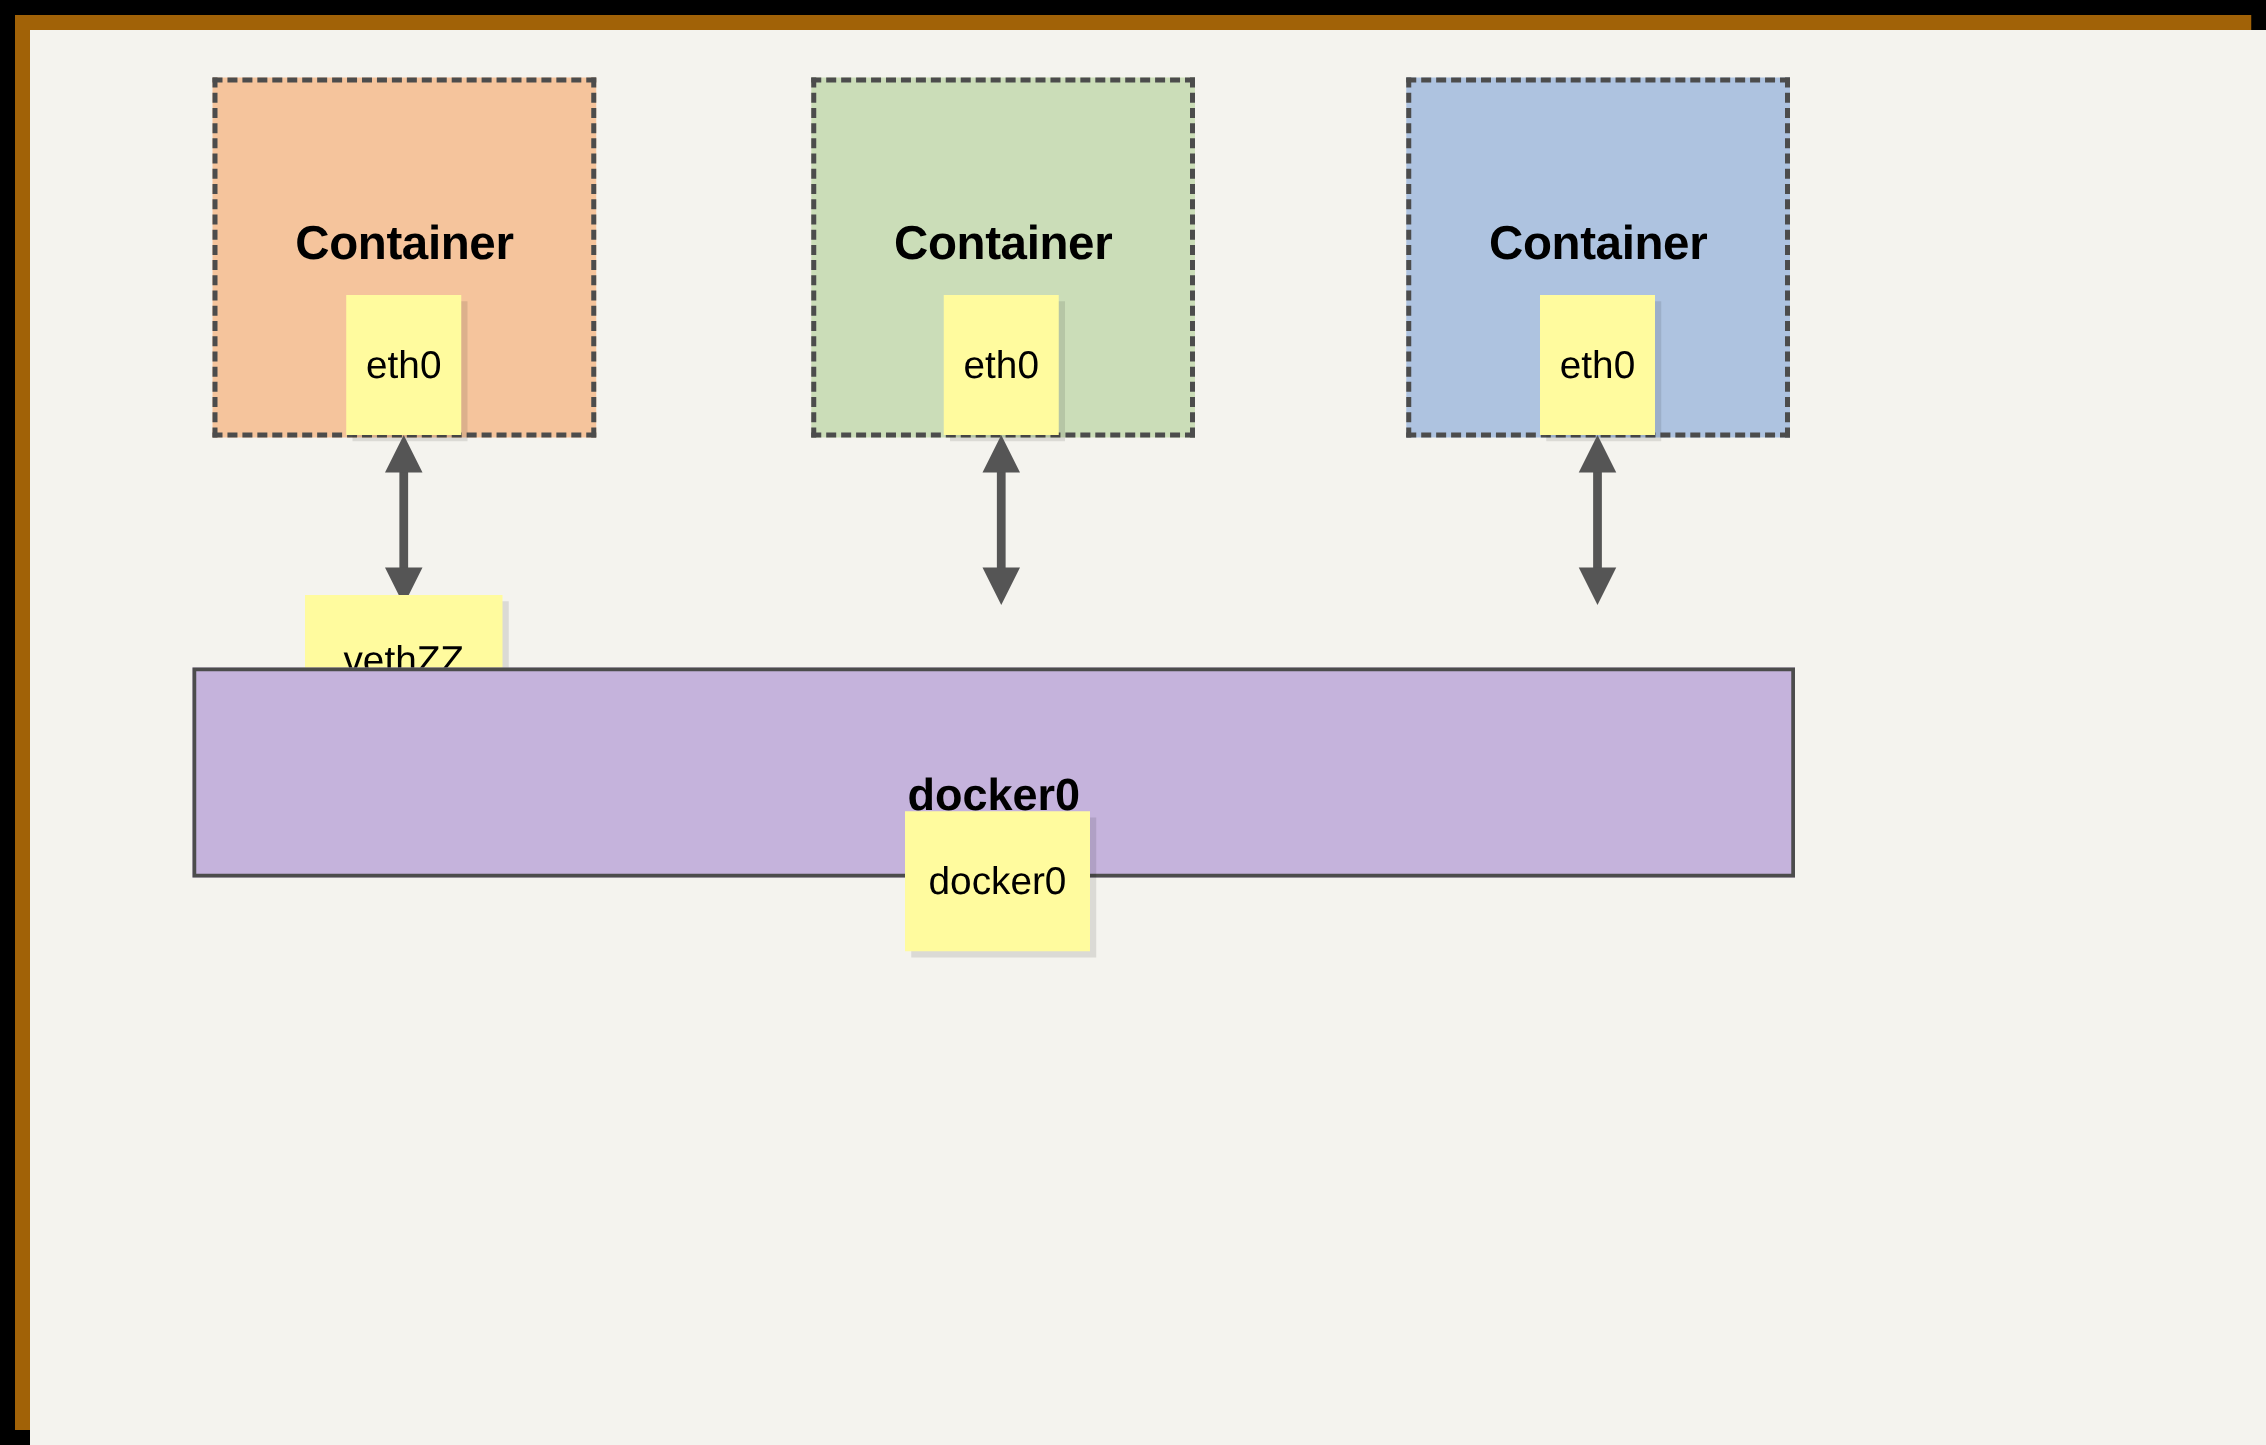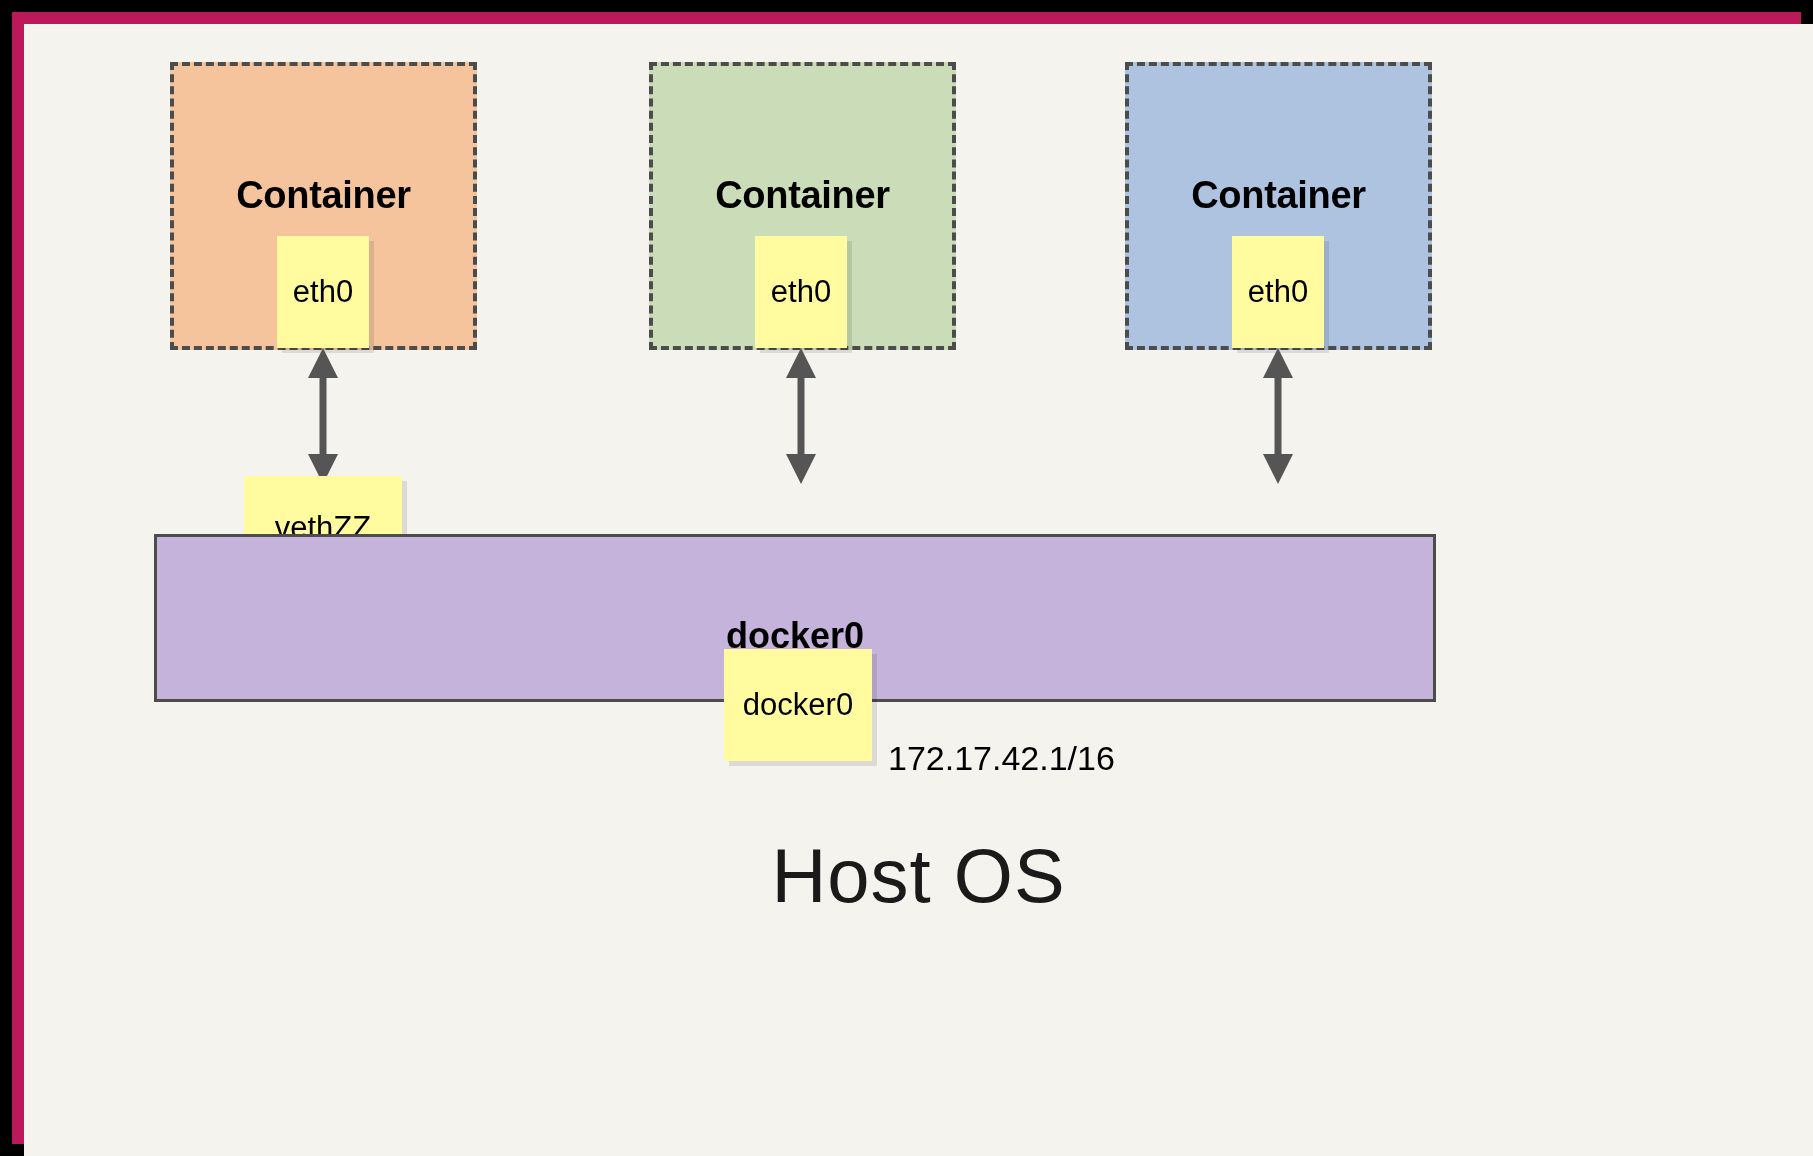--- a/index.html
+++ b/index.html
@@ -16,21 +16,21 @@
 
   
   #frame {
     position: absolute;
     left: 0;
     top: 0;
     width: 1813px;
     height: 1156px;
     box-sizing: border-box;
     border: 12px solid #000000;
-    background: #be185d;
+    background: #a16207;
   }
 
   
   #canvas {
     position: absolute;
     left: 12px;
     top: 12px;
     width: 1789px;
     height: 1132px;
     background: #F4F3EE;
@@ -191,18 +191,16 @@
 
 
     <div id="docker-bar">
       <div id="docker-bar-label">docker0</div>
     </div>
 
     <div class="note-box" id="docker0-note">
       <span>docker0</span>
     </div>
 
-    <div id="docker0-ip">172.17.42.1/16</div>
-
-    <div id="host-os">Host OS</div>
+
 
   </div>
 </div>
 
 </body></html>

